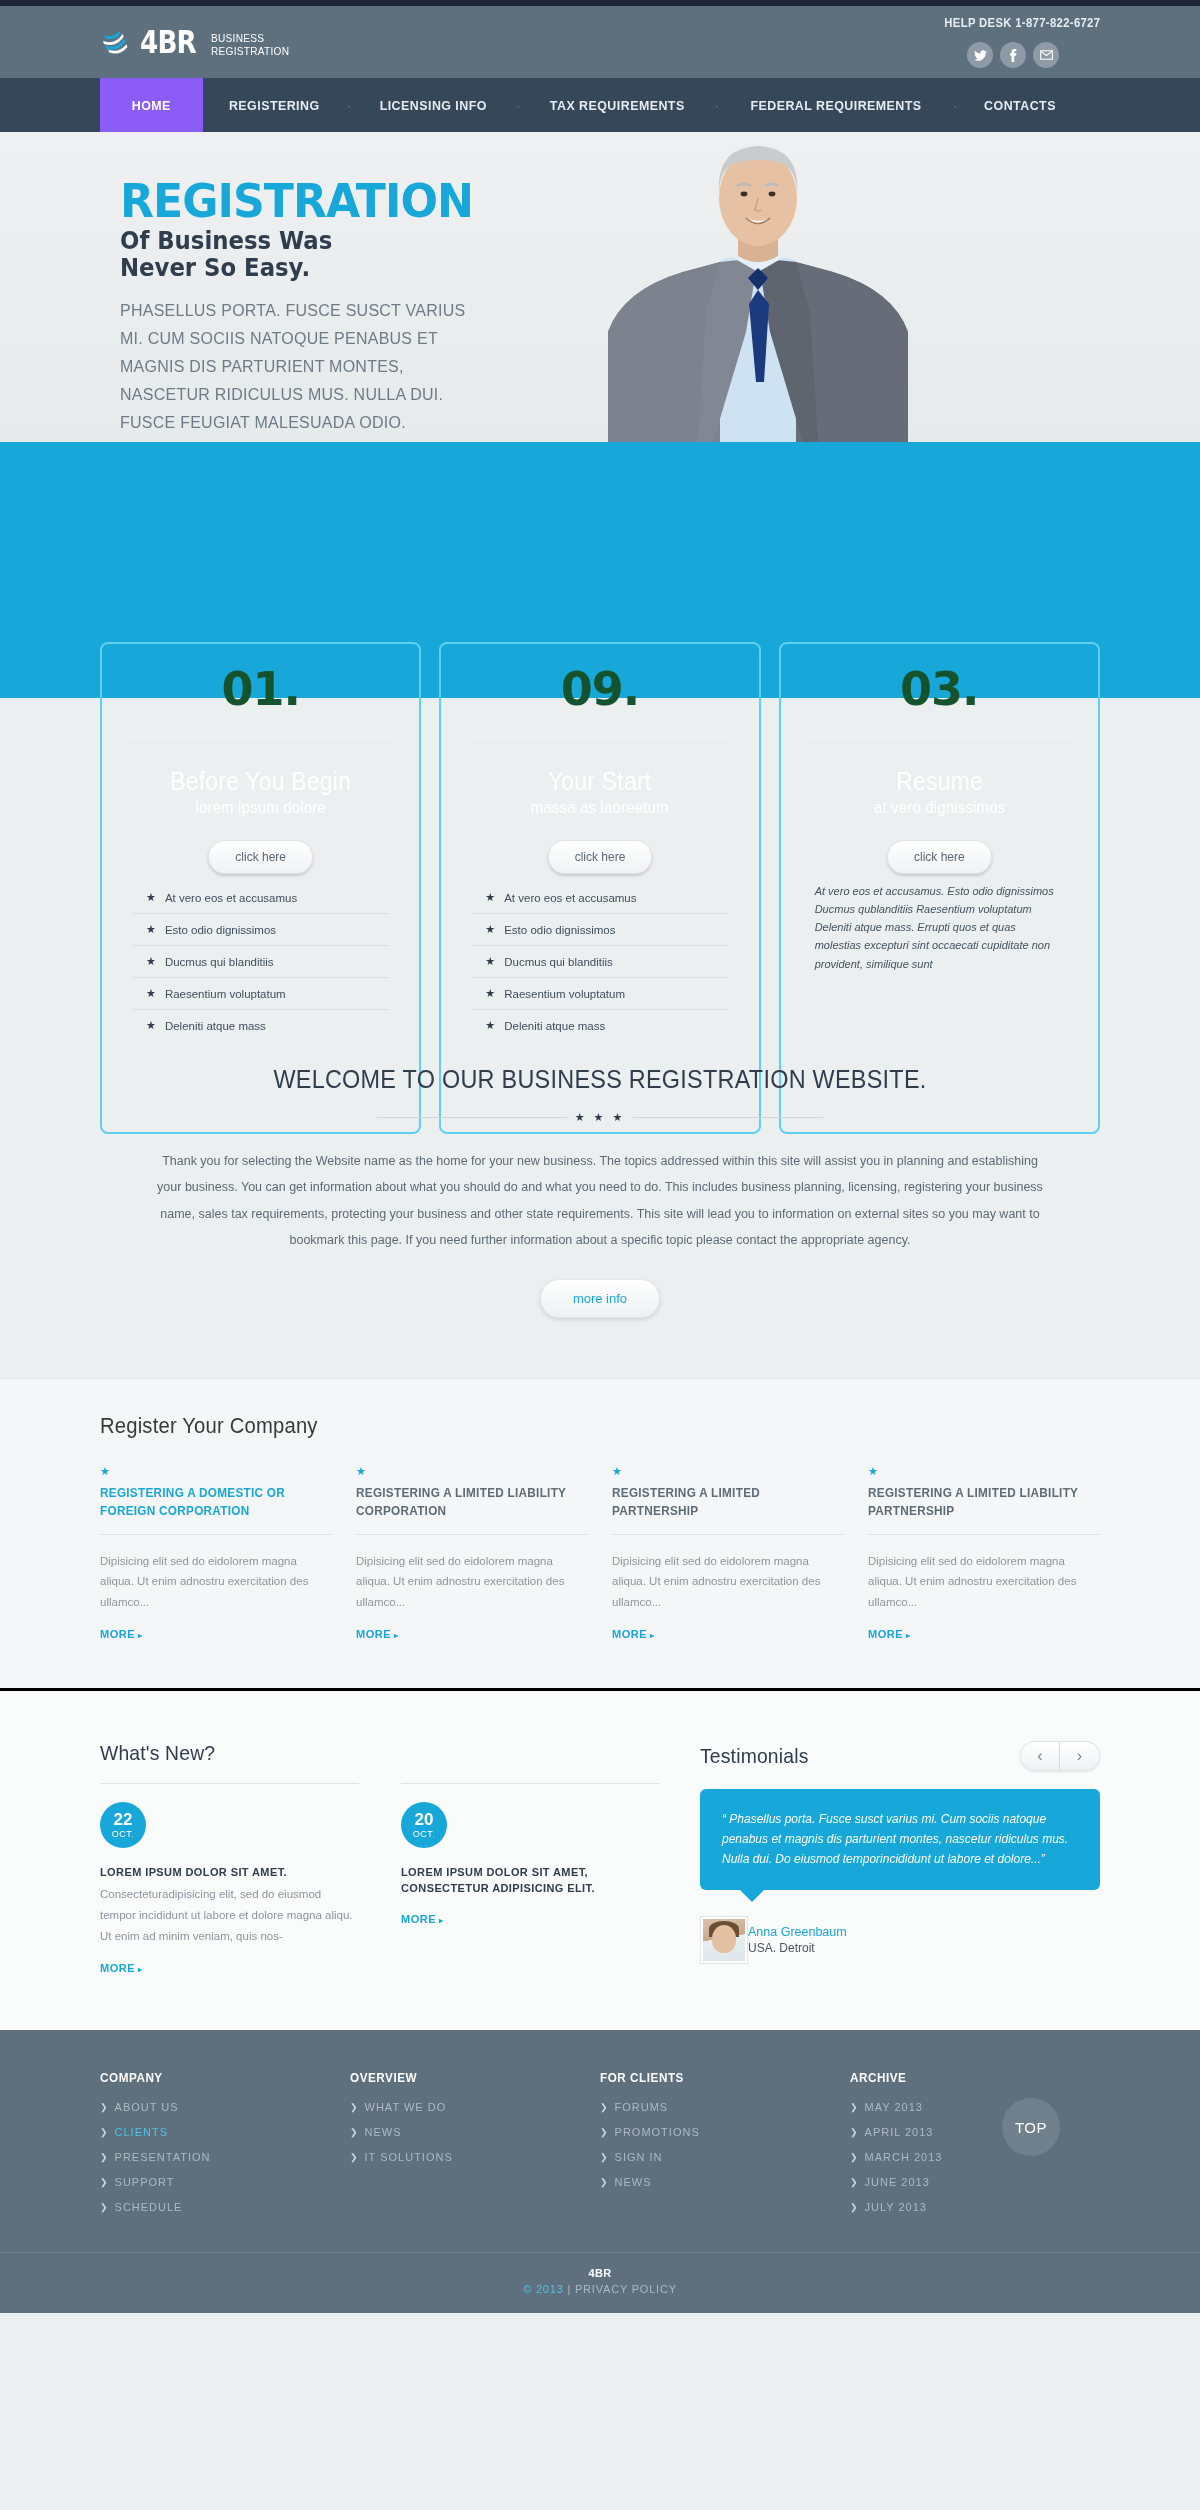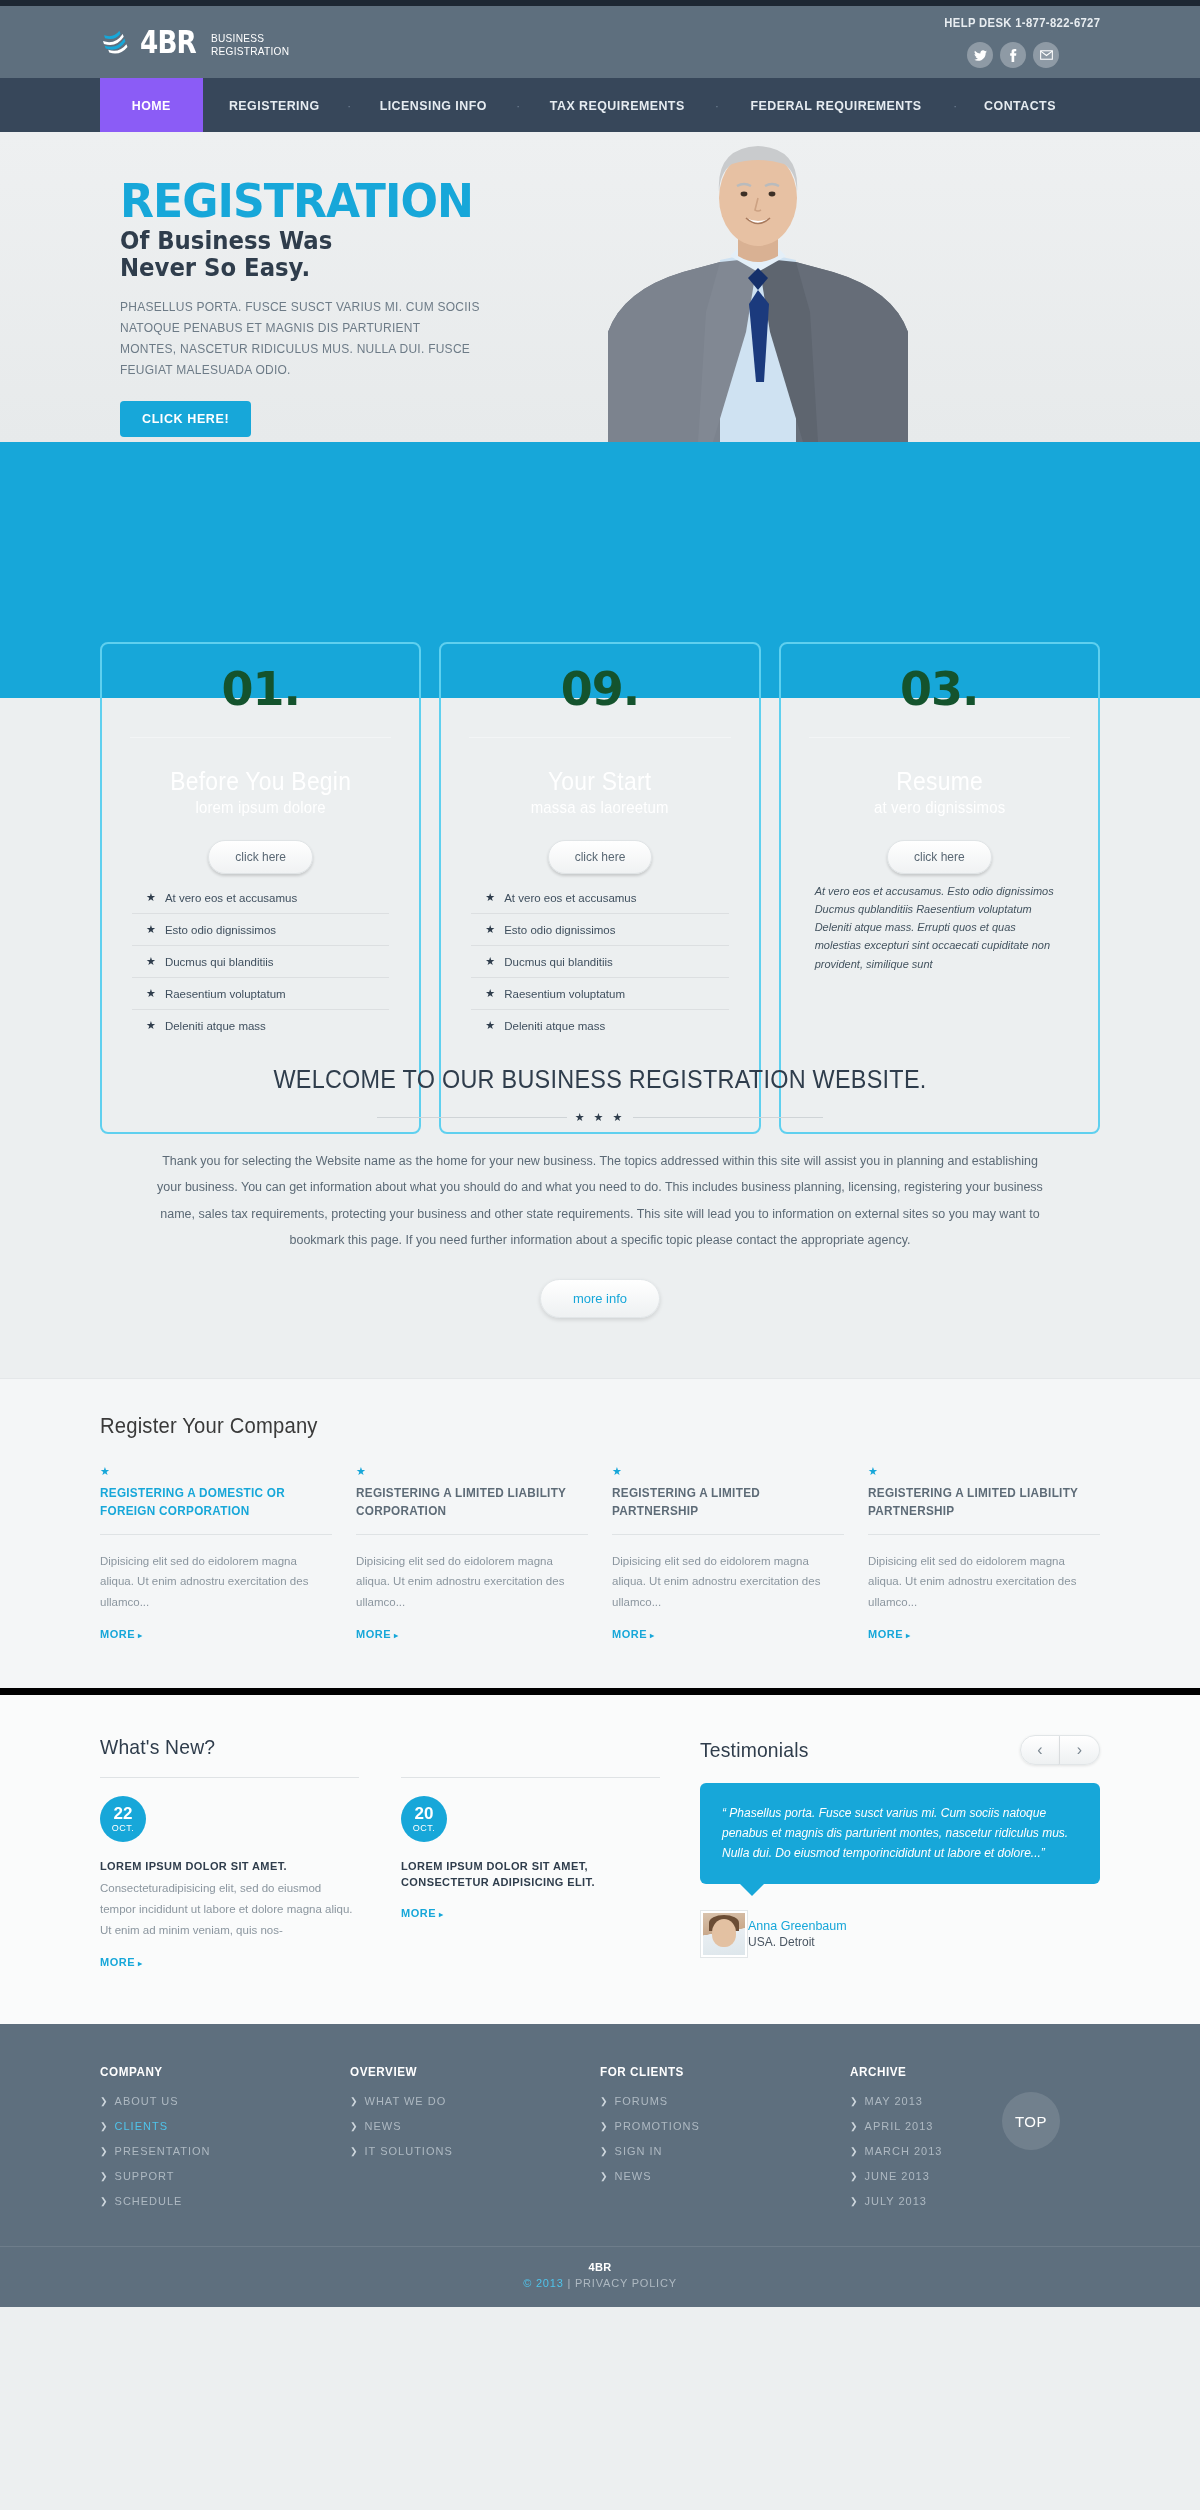--- a/index.html
+++ b/index.html
@@ -103,21 +103,21 @@
     transform: scaleX(0.96); transform-origin: left;
   }
   .hero-h2 {
     font-family: "DejaVu Sans", sans-serif;
     font-size: 24px; font-weight: bold; color: #2f3d4c;
     line-height: 1.15; margin-top: 4px;
     transform: scaleX(0.95); transform-origin: left;
   }
   .hero-p {
     margin-top: 14px;
-    font-size: 12px; color: #6d7b87; line-height: 1.75;
+    font-size: 16px; color: #6d7b87; line-height: 1.75;
     letter-spacing: 0.25px; text-transform: uppercase;
     width: 360px;
   }
   .hero-btn {
     margin-top: 20px;
     display: inline-block;
     background: #17a7d9; color: #fff;
     border: none; border-radius: 4px;
     padding: 11px 22px;
     font-size: 12.5px; font-weight: bold; letter-spacing: 0.6px;
@@ -216,21 +216,21 @@
   .reg-rule { height: 1px; background: #dfe3e5; margin: 14px 0 16px; }
   .reg-p { font-size: 11.5px; color: #8b969f; line-height: 1.75; }
   .more-link {
     display: inline-block; margin-top: 16px;
     font-size: 11px; font-weight: bold; color: #17a7d9;
     letter-spacing: 0.5px; text-decoration: none;
   }
   .more-link .arw { font-size: 8px; margin-left: 3px; }
 
   
-  .lower { background: #fafbfb; border-top: 7px solid #000000; padding: 40px 0 54px; }
+  .lower { background: #fafbfb; border-top: 3px solid #000000; padding: 50px 0 54px; }
   .lower-row { display: flex; gap: 40px; }
   .news-block { width: 560px; }
   .testi-block { flex: 1; }
   .blk-head { display: flex; align-items: center; justify-content: space-between; }
   .blk-title {
     font-size: 21px; color: #2f3d4c; letter-spacing: 0.2px;
     transform: scaleX(0.92); transform-origin: left;
   }
   .arrows { display: flex; }
   .arw-btn {

